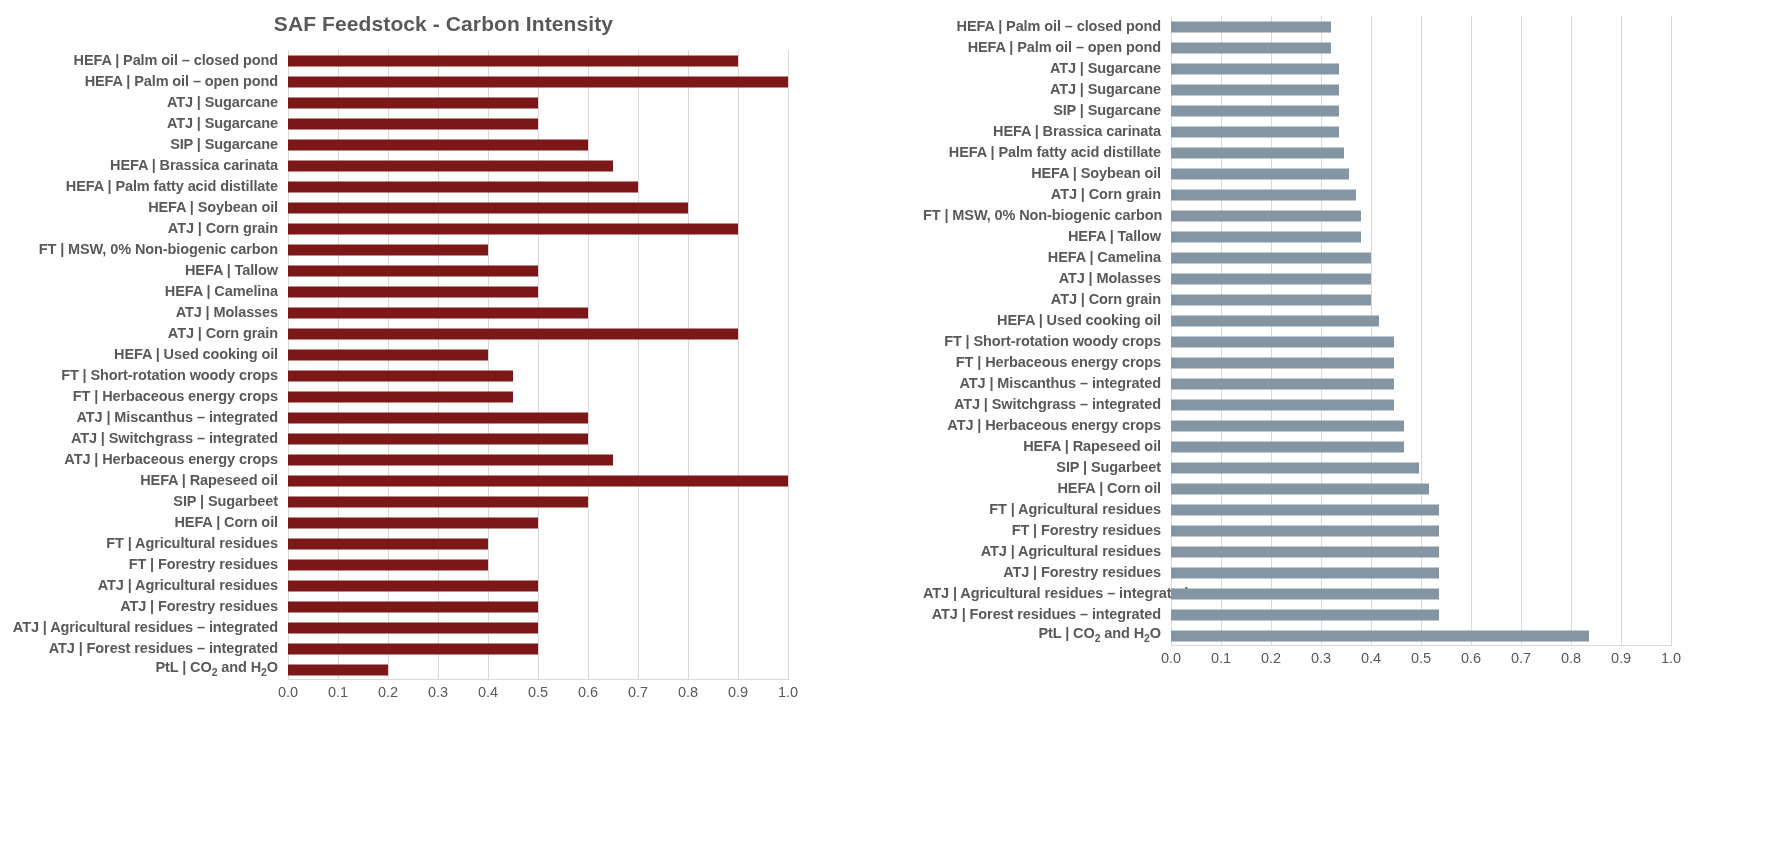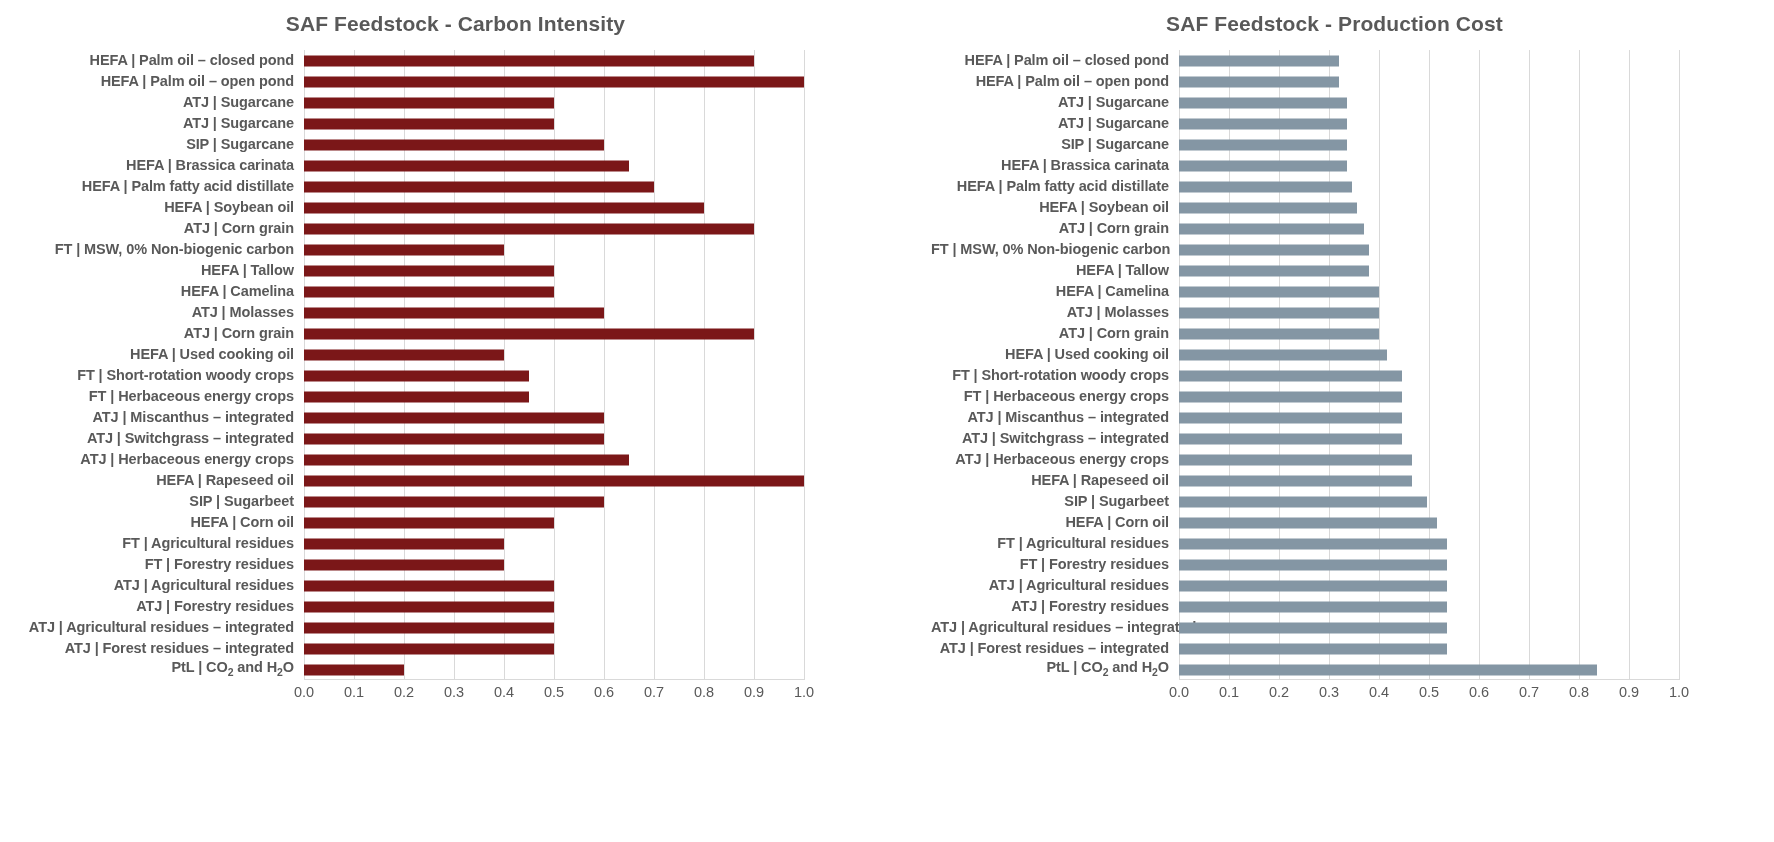--- a/index.html
+++ b/index.html
@@ -17,21 +17,21 @@
     display: flex;
     width: 1774px;
     height: 842px;
     box-sizing: border-box;
   }
   .chart-panel {
     position: relative;
     height: 842px;
     box-sizing: border-box;
   }
-  .panel-left  { width: 887px; margin-left: 16px; }
+  .panel-left  { width: 887px; }
   .panel-right { width: 887px; }
 
   .chart-title {
     text-align: center;
     font-size: 21px;
     font-weight: bold;
     color: #595959;
     letter-spacing: 0.1px;
     padding-top: 12px;
     height: 34px;
@@ -333,21 +333,20 @@
           <div class="xtick" style="left: 300px;">0.6</div>
           <div class="xtick" style="left: 350px;">0.7</div>
           <div class="xtick" style="left: 400px;">0.8</div>
           <div class="xtick" style="left: 450px;">0.9</div>
           <div class="xtick" style="left: 500px;">1.0</div>
         </div>
       </div>
   </div>
 
   <div class="chart-panel panel-right">
-    <div class="chart-title">SAF Feedstock - Production Cost</div>
     <div class="plot-wrap" id="plot-1" style="padding-top: 16px; padding-left: 36px;">
         <div class="rows" style="height: 630px; position: relative;">
           <div class="grid" style="left: 248px; width: 500px; top: 0px; height: 630px; z-index: 0; position: absolute;">
             <div class="gridline" style="left: 0px;"></div>
             <div class="gridline" style="left: 50px;"></div>
             <div class="gridline" style="left: 100px;"></div>
             <div class="gridline" style="left: 150px;"></div>
             <div class="gridline" style="left: 200px;"></div>
             <div class="gridline" style="left: 250px;"></div>
             <div class="gridline" style="left: 300px;"></div>

